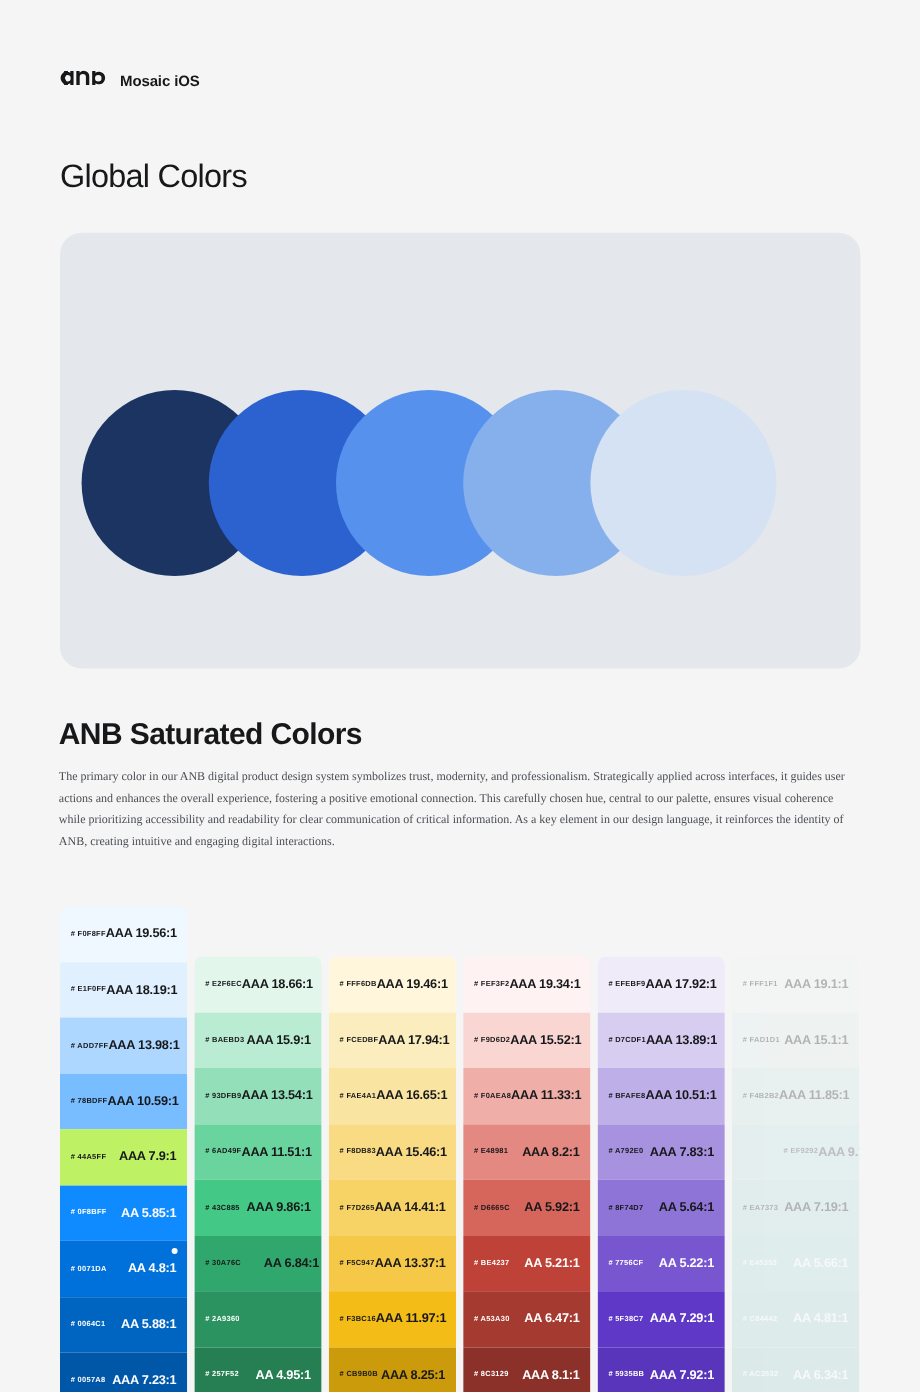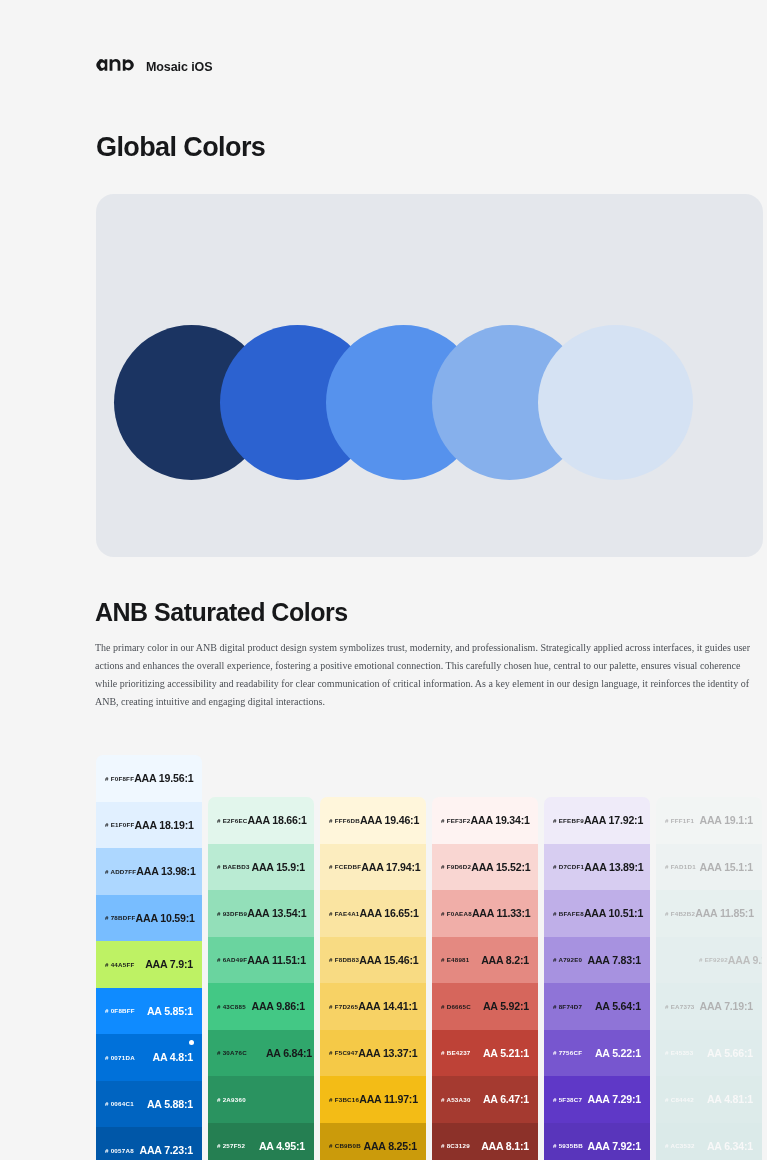--- a/index.html
+++ b/index.html
@@ -4,42 +4,42 @@
 <style>
   * { box-sizing: border-box; margin: 0; padding: 0; }
   html, body {
     width: 767px;
     height: 1160px;
     overflow: hidden;
     background: #f5f5f5;
     font-family: "Liberation Sans", sans-serif;
     -webkit-font-smoothing: antialiased;
   }
-  .page { position: relative; width: 709px; height: 1160px; margin-left: 46px; }
+  .page { position: relative; width: 709px; height: 1160px; }
 
   
   .brand {
     position: absolute;
     left: 50px; top: 58px;
     display: flex; align-items: center; gap: 10px;
   }
   .brand-logo { display: block; }
   .brand-name {
     font-size: 12.5px;
     font-weight: 700;
     color: #17181a;
     letter-spacing: -0.1px;
   }
 
   
   .page-title {
     position: absolute;
     left: 50px; top: 132px;
     font-size: 27px;
-    font-weight: 700;
+    font-weight: 400;
     color: #17181a;
     letter-spacing: -0.6px;
   }
 
   
   .hero {
     position: absolute;
     left: 50px; top: 194px;
     width: 667px; height: 363px;
     background: #e4e7ec;

